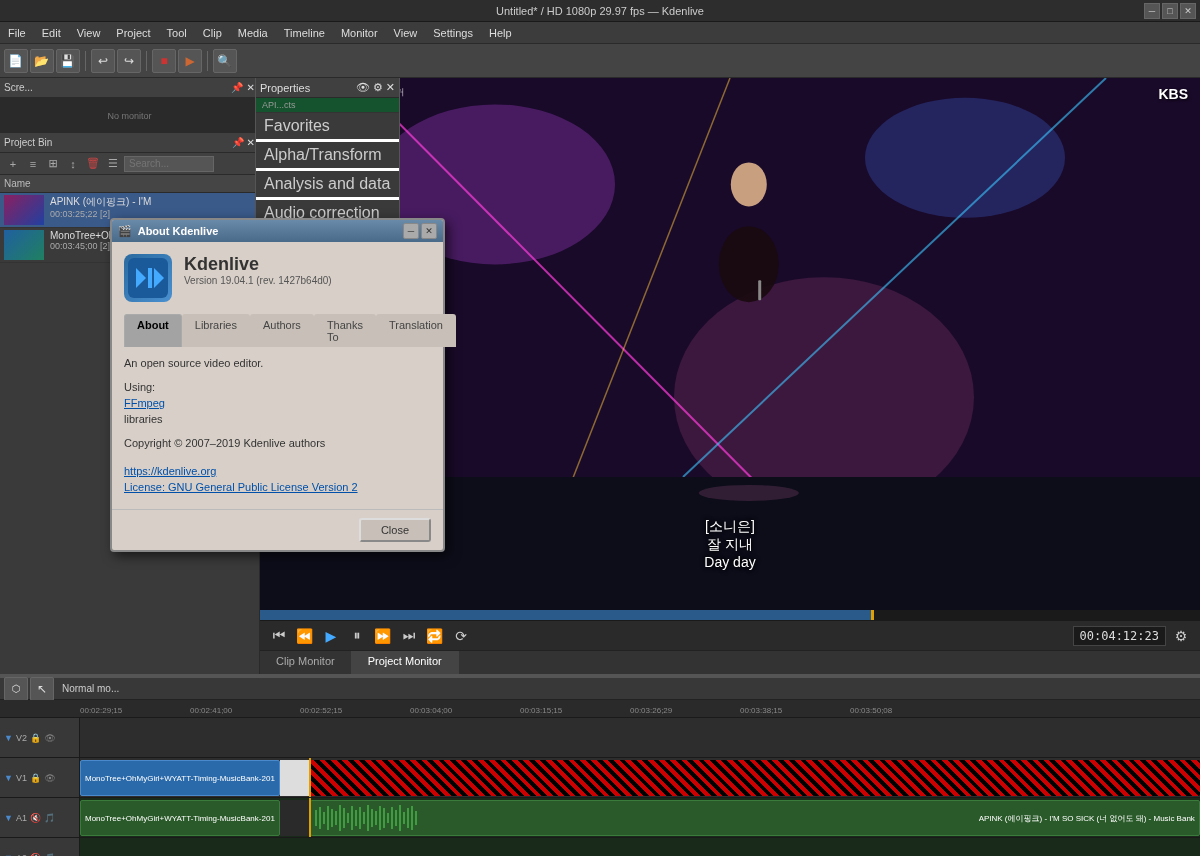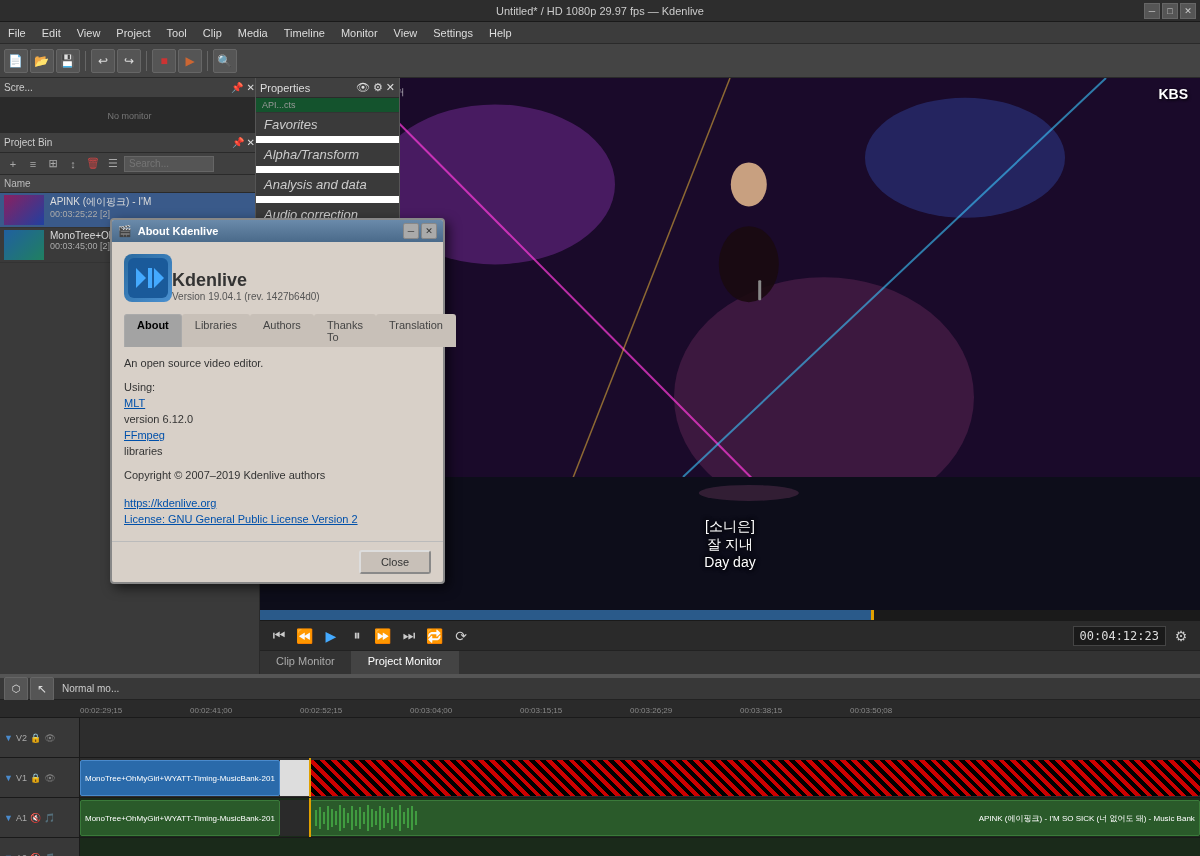--- a/index.html
+++ b/index.html
@@ -167,25 +167,24 @@
       background: #404040;
       height: 20px;
       display: flex;
       align-items: center;
       justify-content: space-between;
       padding: 0 4px;
       border-bottom: 1px solid #2a2a2a;
     }
     .prop-menu-item {
       padding: 4px 8px;
-      font-size: 13px;
+      font-size: 16px;
       color: #ccc;
       cursor: pointer;
-      border-bottom: 7px solid #ffffff;
-      font-style: italic;
+      border-bottom: 3px solid #ffffff;
     }
 
     
     .right-area {
       flex: 1;
       display: flex;
       flex-direction: column;
     }
     .video-monitor {
       flex: 1;
@@ -334,21 +333,22 @@
       width: 16px; height: 16px;
       background: #aaa;
       border: 1px solid #888;
       display: flex; align-items: center; justify-content: center;
       font-size: 9px; cursor: pointer; color: #333;
       border-radius: 2px;
     }
     .dialog-body { padding: 12px; }
     .dialog-header-row {
       display: flex;
-      align-items: flex-end;
+      align-items: flex-start;
+      gap: 12px;
       margin-bottom: 12px;
     }
     .kdenlive-logo {
       width: 48px; height: 48px;
       background: linear-gradient(135deg, #2a6aa0 0%, #4a90d0 100%);
       border-radius: 8px;
       display: flex; align-items: center; justify-content: center;
       color: #fff; font-size: 20px; font-weight: bold;
     }
     .dialog-app-info { }
@@ -836,24 +836,20 @@
       <div class="dialog-tab">Translation</div>
     </div>
 
     <div class="dialog-content">
       <p>An open source video editor.</p>
       <br>
       <p>
         <span>Using:</span>
       </p>
       <p>
-        <a class="dialog-link">MLT</a>
-        <span> version 6.12.0</span>
-      </p>
-      <p>
         <a class="dialog-link">FFmpeg</a>
         <span> libraries</span>
       </p>
       <br>
       <p>Copyright © 2007–2019 Kdenlive authors</p>
       <br>
       <a class="dialog-link">https://kdenlive.org</a>
       <a class="dialog-link">License: GNU General Public License Version 2</a>
     </div>
   </div>

